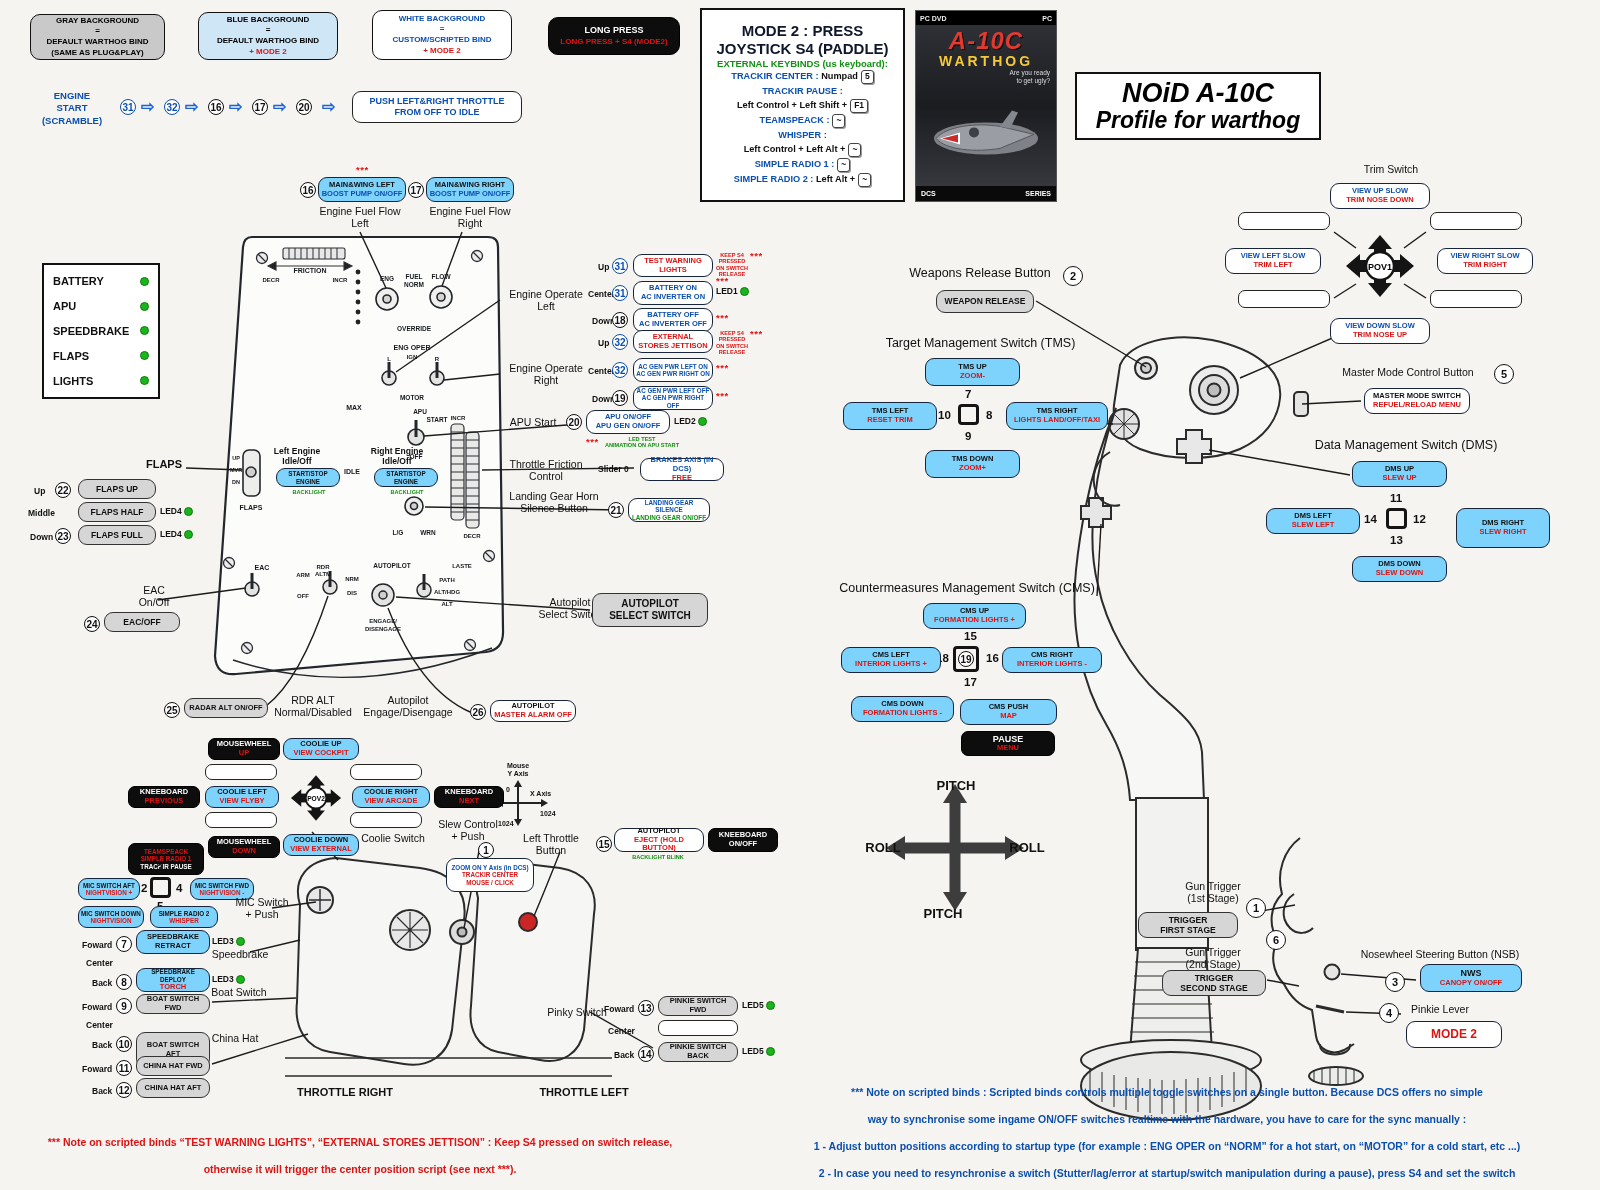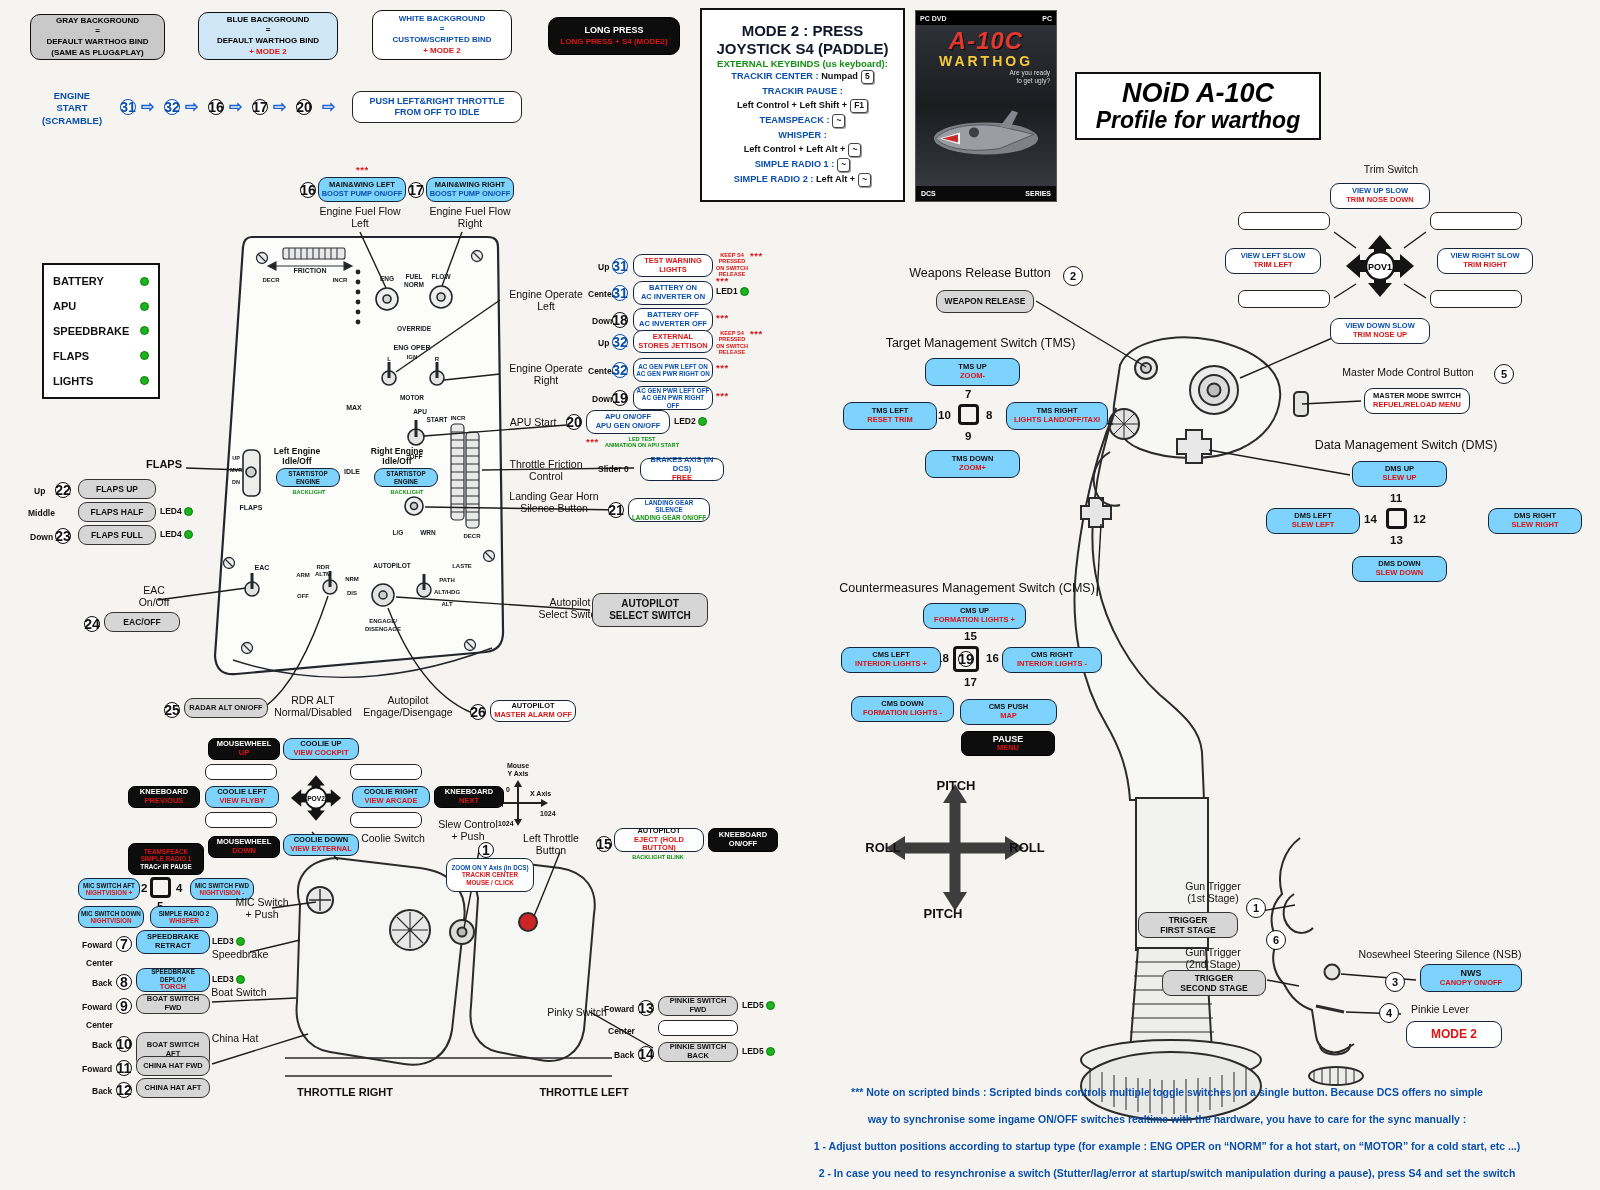--- a/index.html
+++ b/index.html
@@ -14,21 +14,21 @@
 .bb .t{color:#101010}
 .bb .s{color:#dc1414}
 .bb.black .t{color:#fff}
 .c-red{color:#dc1414!important}
 .c-blue{color:#0b4fae!important}
 .c-green{color:#129112!important}
 .c-white{color:#fff!important}
 .c-black{color:#101010!important}
 .f6{font-size:6.3px}
 .f9{font-size:9px}
-.cn{position:absolute;width:16px;height:16px;border:1.8px solid #101010;border-radius:50%;background:#fff;font-size:14px;font-weight:700;display:flex;align-items:center;justify-content:center;color:#101010;z-index:5}
+.cn{position:absolute;width:16px;height:16px;border:1.8px solid #101010;border-radius:50%;background:#fff;font-size:10px;font-weight:700;display:flex;align-items:center;justify-content:center;color:#101010;z-index:5}
 .cn.blu{border-color:#0b4fae;color:#0b4fae}
 .cn.big{width:20px;height:20px;font-size:11px}
 .lbl{position:absolute;font-size:11px;line-height:1.18;color:#101010;text-align:center;white-space:pre-line}
 .lbl.big{font-size:12.5px}
 .lbl.sm{font-size:10.5px}
 .pos{position:absolute;font-size:8.5px;font-weight:700;color:#101010}
 .stars{position:absolute;color:#dc1414;font-weight:700;font-size:9.5px;letter-spacing:.5px}
 .tiny{position:absolute;font-size:5.6px;font-weight:700;line-height:1.12;text-align:center;white-space:pre-line}
 .ledwrap{position:absolute;display:flex;align-items:center;gap:2px;font-size:8.5px;font-weight:700;color:#101010}
 .dot{width:9px;height:9px;border-radius:50%;background:#1cb41c;border:1px solid #0c7a0c;display:inline-block}
@@ -807,21 +807,21 @@
 </div>
 <span class="cnum" style="left:1390px;top:492px">11</span>
 <div class="sq" style="left:1386px;top:508px"></div>
 <span class="cnum" style="left:1364px;top:513px">14</span>
 <span class="cnum" style="left:1413px;top:513px">12</span>
 <span class="cnum" style="left:1390px;top:534px">13</span>
 <div class="bb blue" style="left:1266px;top:508px;width:94px;height:26px">
   <span class="t">DMS LEFT</span>
       <span class="s">SLEW LEFT</span>
 </div>
-<div class="bb blue" style="left:1488px;top:508px;width:94px;height:26px">
+<div class="bb blue" style="left:1456px;top:508px;width:94px;height:40px">
   <span class="t">DMS RIGHT</span>
       <span class="s">SLEW RIGHT</span>
 </div>
 <div class="bb blue" style="left:1352px;top:556px;width:95px;height:26px">
   <span class="t">DMS DOWN</span>
       <span class="s">SLEW DOWN</span>
 </div>
 
 <div class="lbl big" style="left:833px;top:581px;width:268px">Countermeasures Management Switch (CMS)</div>
 <div class="bb blue" style="left:923px;top:603px;width:103px;height:26px">
@@ -867,32 +867,36 @@
   <span class="t">TRIGGER</span>
       <span class="t">FIRST STAGE</span>
 </div>
 <div class="cn big" style="left:1266px;top:930px">6</div>
 <div class="lbl sm" style="left:1168px;top:946px;width:90px">Gun Trigger
 (2nd Stage)</div>
 <div class="bb gray" style="left:1162px;top:970px;width:104px;height:26px;font-size:8.5px">
   <span class="t">TRIGGER</span>
       <span class="t">SECOND STAGE</span>
 </div>
-<div class="lbl sm" style="left:1352px;top:948px;width:176px">Nosewheel Steering Silence (NSB)</div>
+<div class="lbl sm" style="left:1352px;top:948px;width:176px">Nosewheel Steering Button (NSB)</div>
 <div class="cn big" style="left:1385px;top:972px">3</div>
 <div class="bb blue" style="left:1420px;top:964px;width:102px;height:28px">
   <span class="t f9">NWS</span>
       <span class="s">CANOPY ON/OFF</span>
 </div>
 <div class="cn big" style="left:1379px;top:1003px">4</div>
 <div class="lbl sm" style="left:1400px;top:1003px;width:80px">Pinkie Lever</div>
 <div class="bb white" style="left:1406px;top:1021px;width:96px;height:27px">
   <span class="t c-red" style="font-size:12px">MODE 2</span>
 </div>
 
+<div class="note c-red" style="left:28px;top:1122px;width:664px;font-size:10.5px">
+  <span>*** Note on scripted binds  “TEST WARNING LIGHTS”, “EXTERNAL STORES JETTISON”  : Keep S4 pressed on switch release,</span><br>
+  <span>otherwise it  will trigger the center position script (see next ***).</span>
+</div>
 <div class="note c-blue" style="left:786px;top:1072px;width:762px;font-size:10.5px">
   <span>*** Note on scripted binds :  Scripted binds controls multiple toggle switches on a single button. Because DCS offers no simple</span><br>
   <span>way to synchronise some ingame ON/OFF switches realtime with the hardware,  you have to care for the sync manually :</span><br>
   <span>1 - Adjust button positions according to startup type (for example : ENG OPER on “NORM” for a hot start, on “MOTOR” for a cold start, etc ...)</span><br>
   <span>2 - In case you need to resynchronise a switch (Stutter/lag/error at startup/switch manipulation during a pause), press S4 and set the switch</span><br>
   <br>
   
 </div>
 
 </div>

